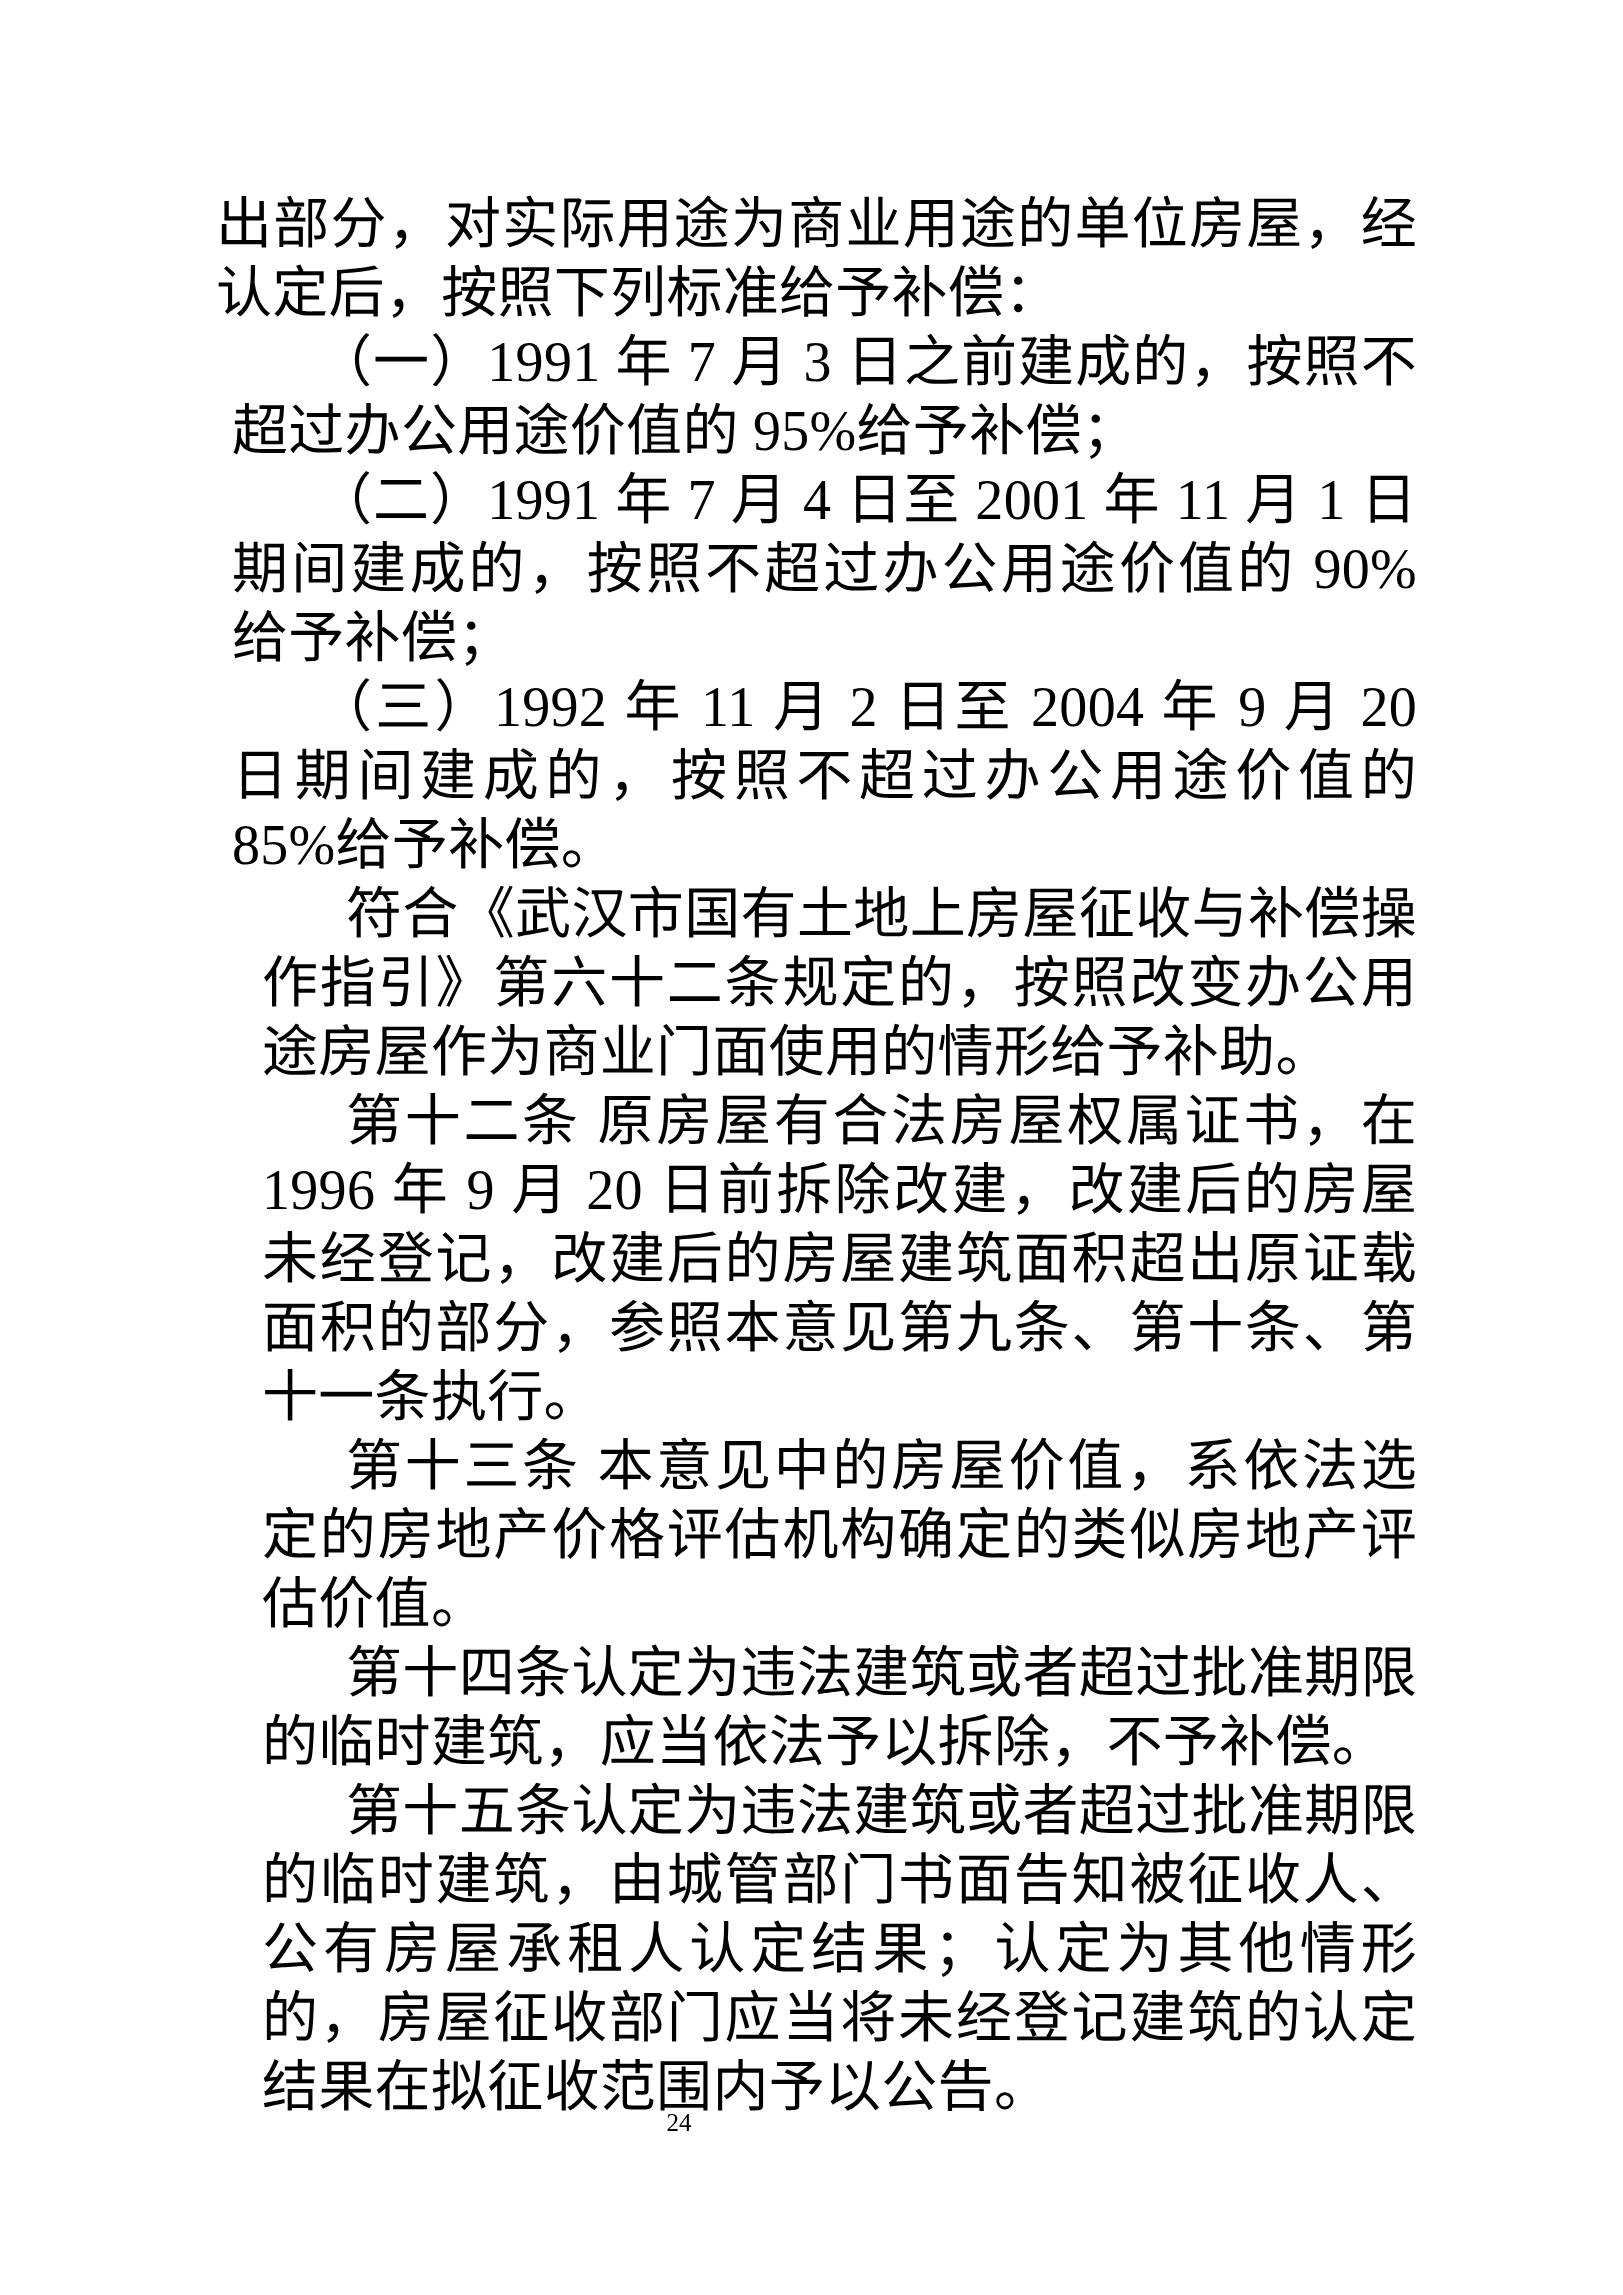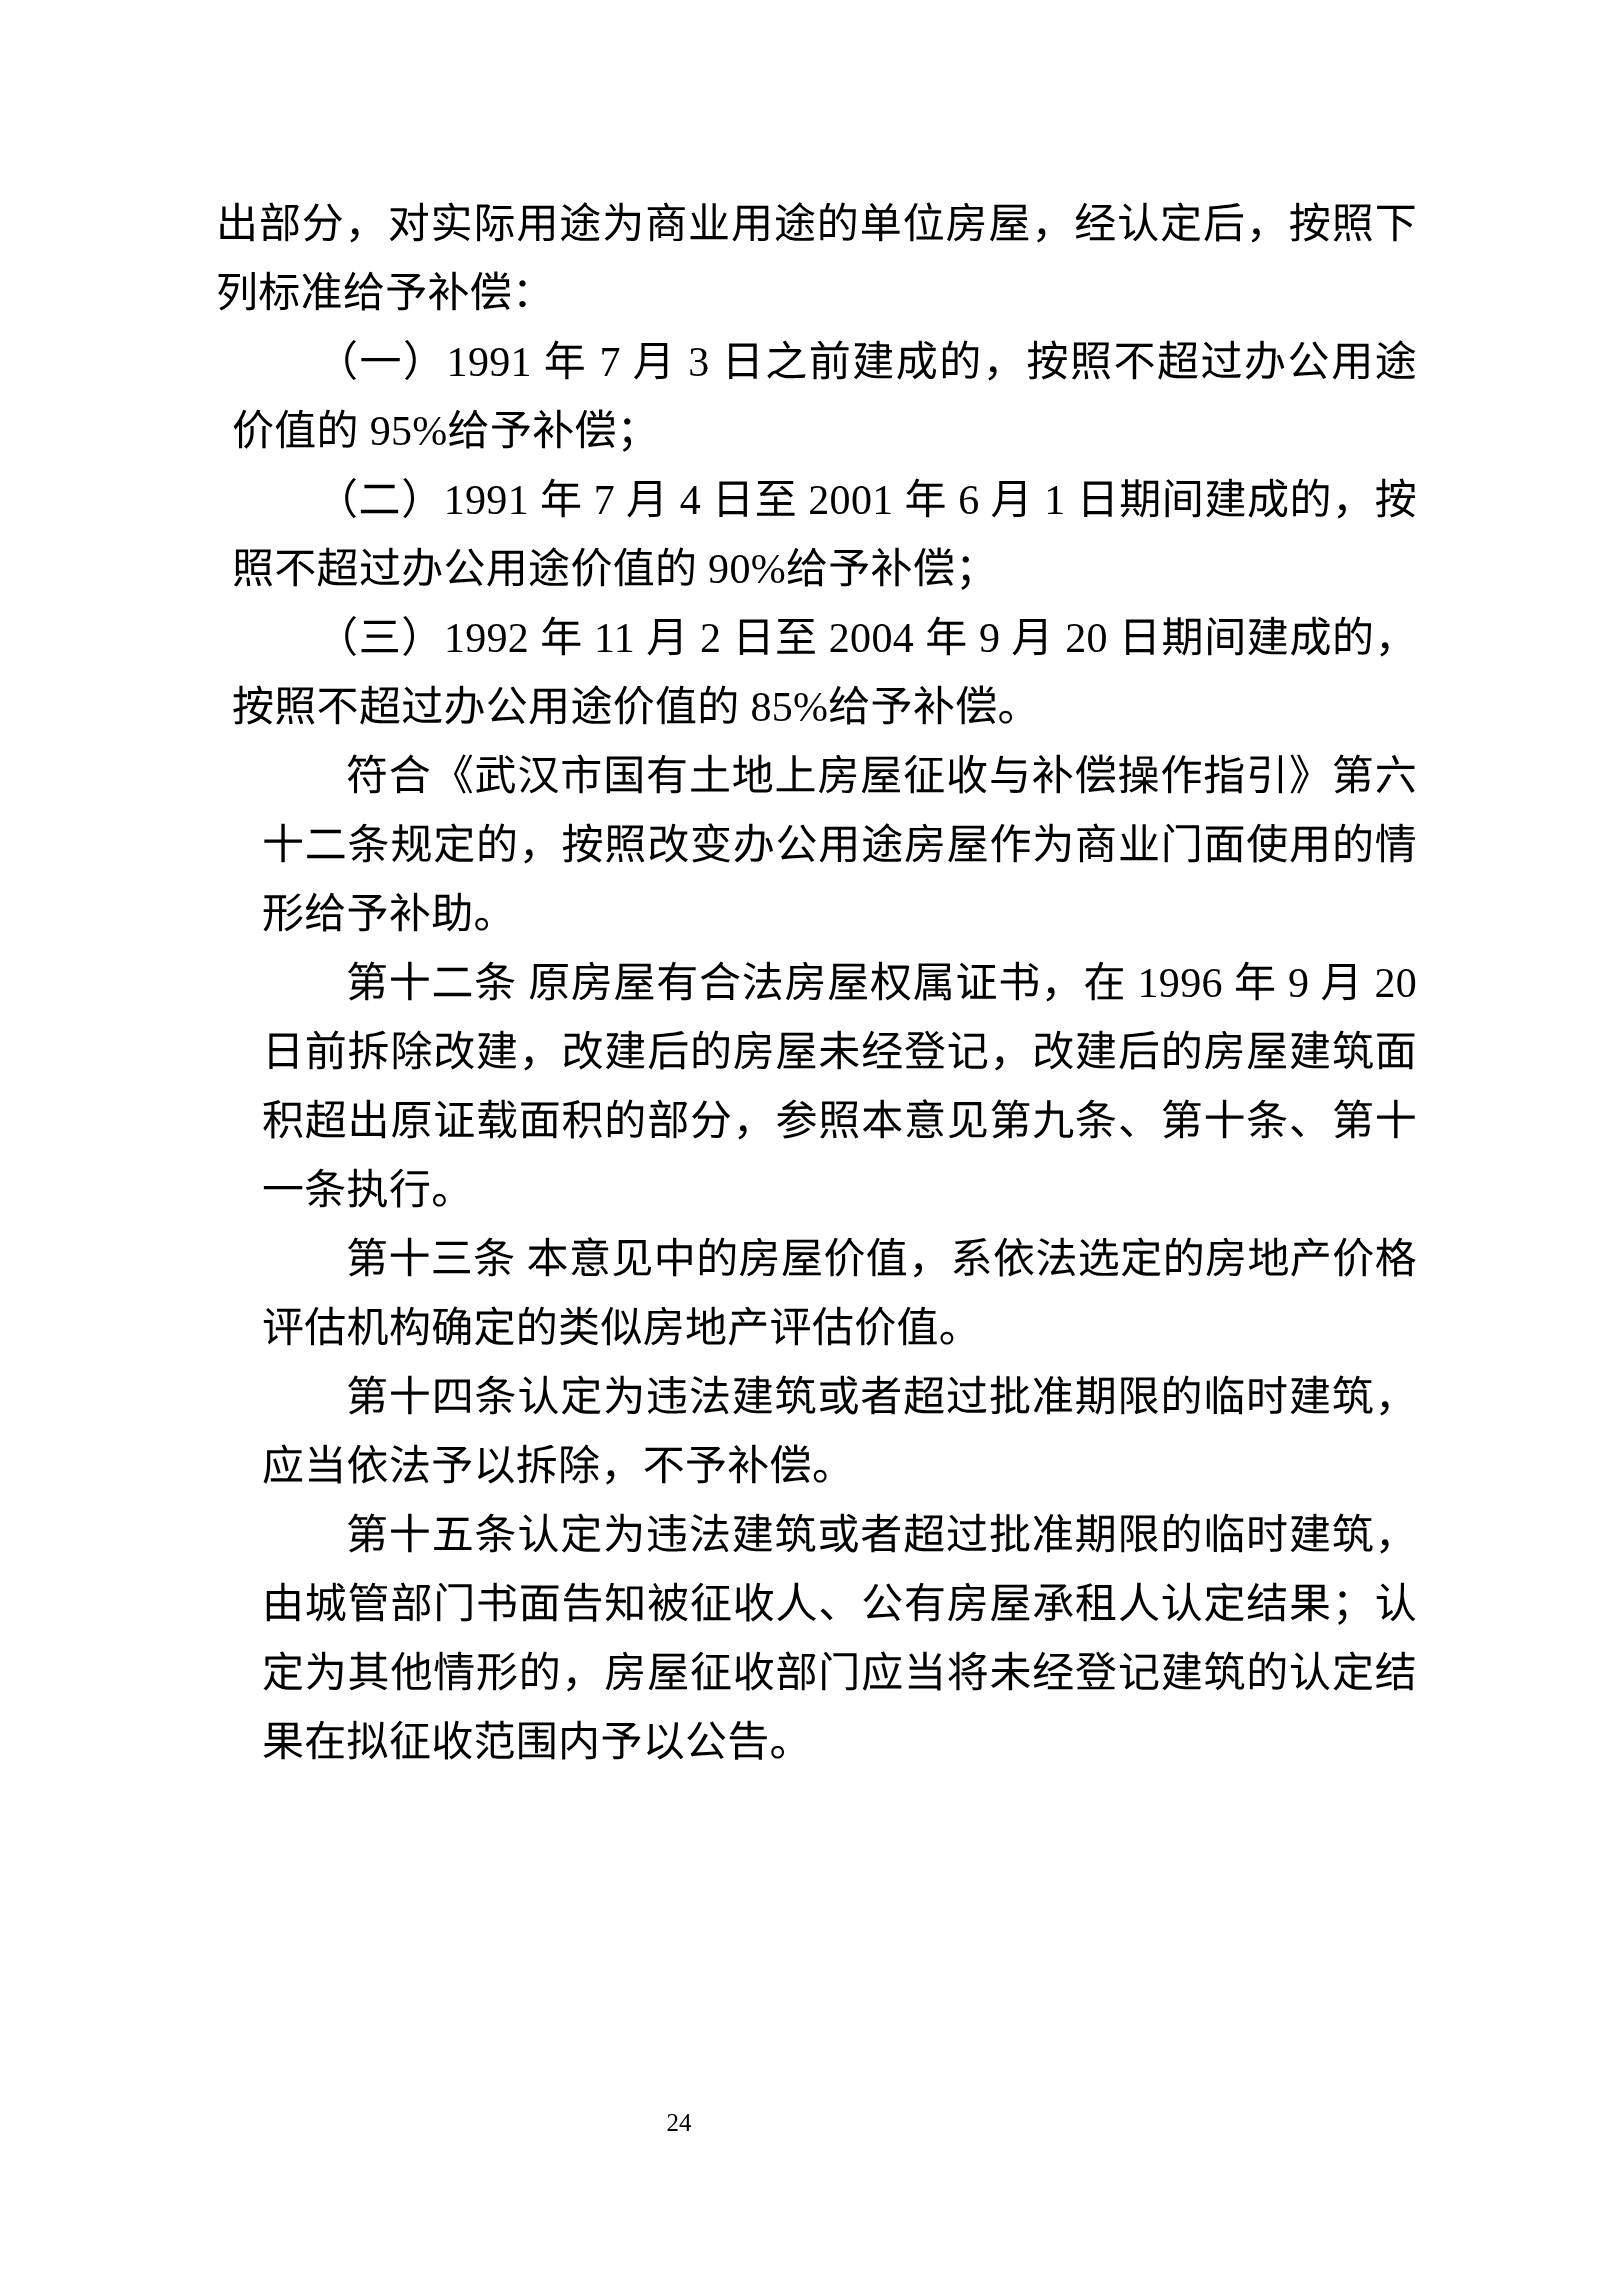--- a/index.html
+++ b/index.html
@@ -16,21 +16,21 @@
     overflow: hidden;
   }
   .content {
     position: absolute;
     left: 216px;
     top: 190px;
     width: 1201px;
   }
   .para {
     font-family: "Liberation Serif", "DejaVu Serif", serif;
-    font-size: 42px;
+    font-size: 56px;
     line-height: 69px;
     color: #000000;
     text-align: justify;
     text-justify: inter-ideograph;
     margin: 0 0 0 0;
     letter-spacing: 0.3px;
   }
   .indent {
     text-indent: 84px;
     margin-left: 46px;
@@ -50,21 +50,21 @@
     color: #000000;
   }
 </style>
 </head>
 <body>
 
 <div class="page">
   <div class="content">
     <p class="para">出部分，对实际用途为商业用途的单位房屋，经认定后，按照下列标准给予补偿：</p>
     <p class="para indent-list">（一）1991 年 7 月 3 日之前建成的，按照不超过办公用途价值的 95%给予补偿；</p>
-    <p class="para indent-list">（二）1991 年 7 月 4 日至 2001 年 6 月 1 日期间建成的，按照不超过办公用途价值的 90%给予补偿；</p>
+    <p class="para indent-list">（二）1991 年 7 月 4 日至 2001 年 11 月 1 日期间建成的，按照不超过办公用途价值的 90%给予补偿；</p>
     <p class="para indent-list">（三）1992 年 11 月 2 日至 2004 年 9 月 20 日期间建成的，按照不超过办公用途价值的 85%给予补偿。</p>
     <p class="para indent">符合《武汉市国有土地上房屋征收与补偿操作指引》第六十二条规定的，按照改变办公用途房屋作为商业门面使用的情形给予补助。</p>
     <p class="para indent">第十二条 原房屋有合法房屋权属证书，在 1996 年 9 月 20 日前拆除改建，改建后的房屋未经登记，改建后的房屋建筑面积超出原证载面积的部分，参照本意见第九条、第十条、第十一条执行。</p>
     <p class="para indent">第十三条 本意见中的房屋价值，系依法选定的房地产价格评估机构确定的类似房地产评估价值。</p>
     <p class="para indent">第十四条认定为违法建筑或者超过批准期限的临时建筑，应当依法予以拆除，不予补偿。</p>
     <p class="para indent">第十五条认定为违法建筑或者超过批准期限的临时建筑，由城管部门书面告知被征收人、公有房屋承租人认定结果；认定为其他情形的，房屋征收部门应当将未经登记建筑的认定结果在拟征收范围内予以公告。</p>
   </div>
   <div class="page-number">24</div>
 </div>
 

